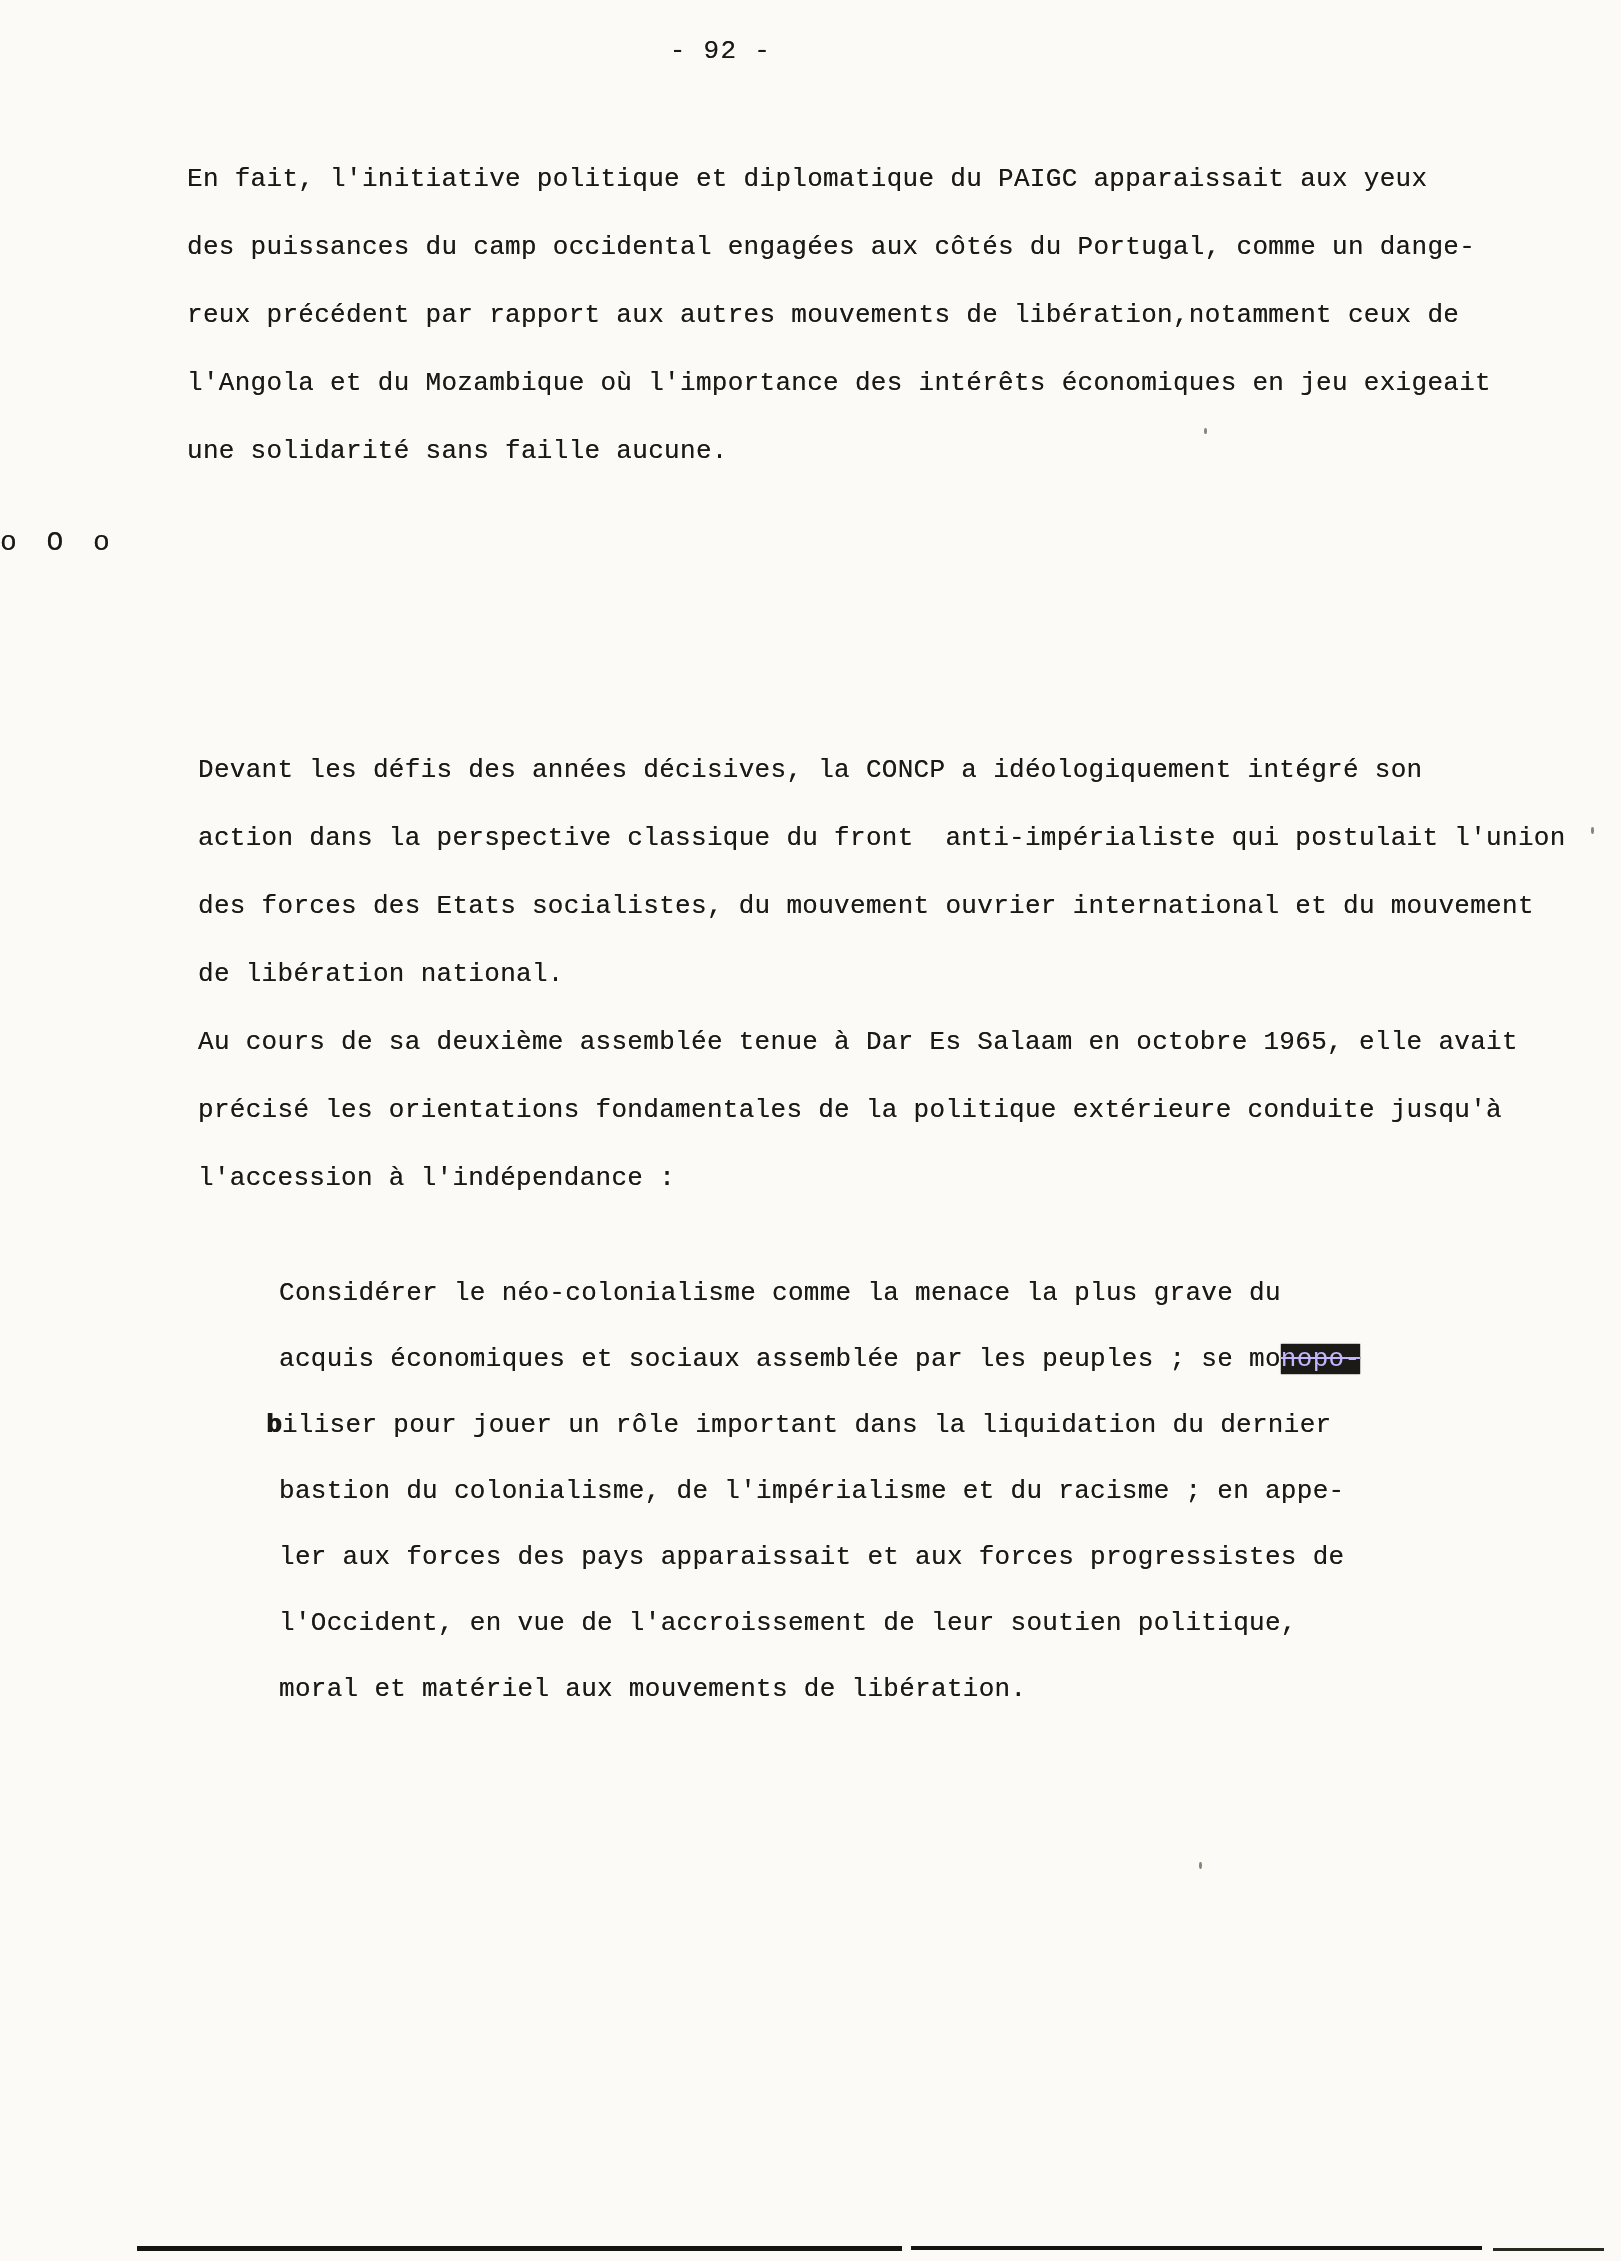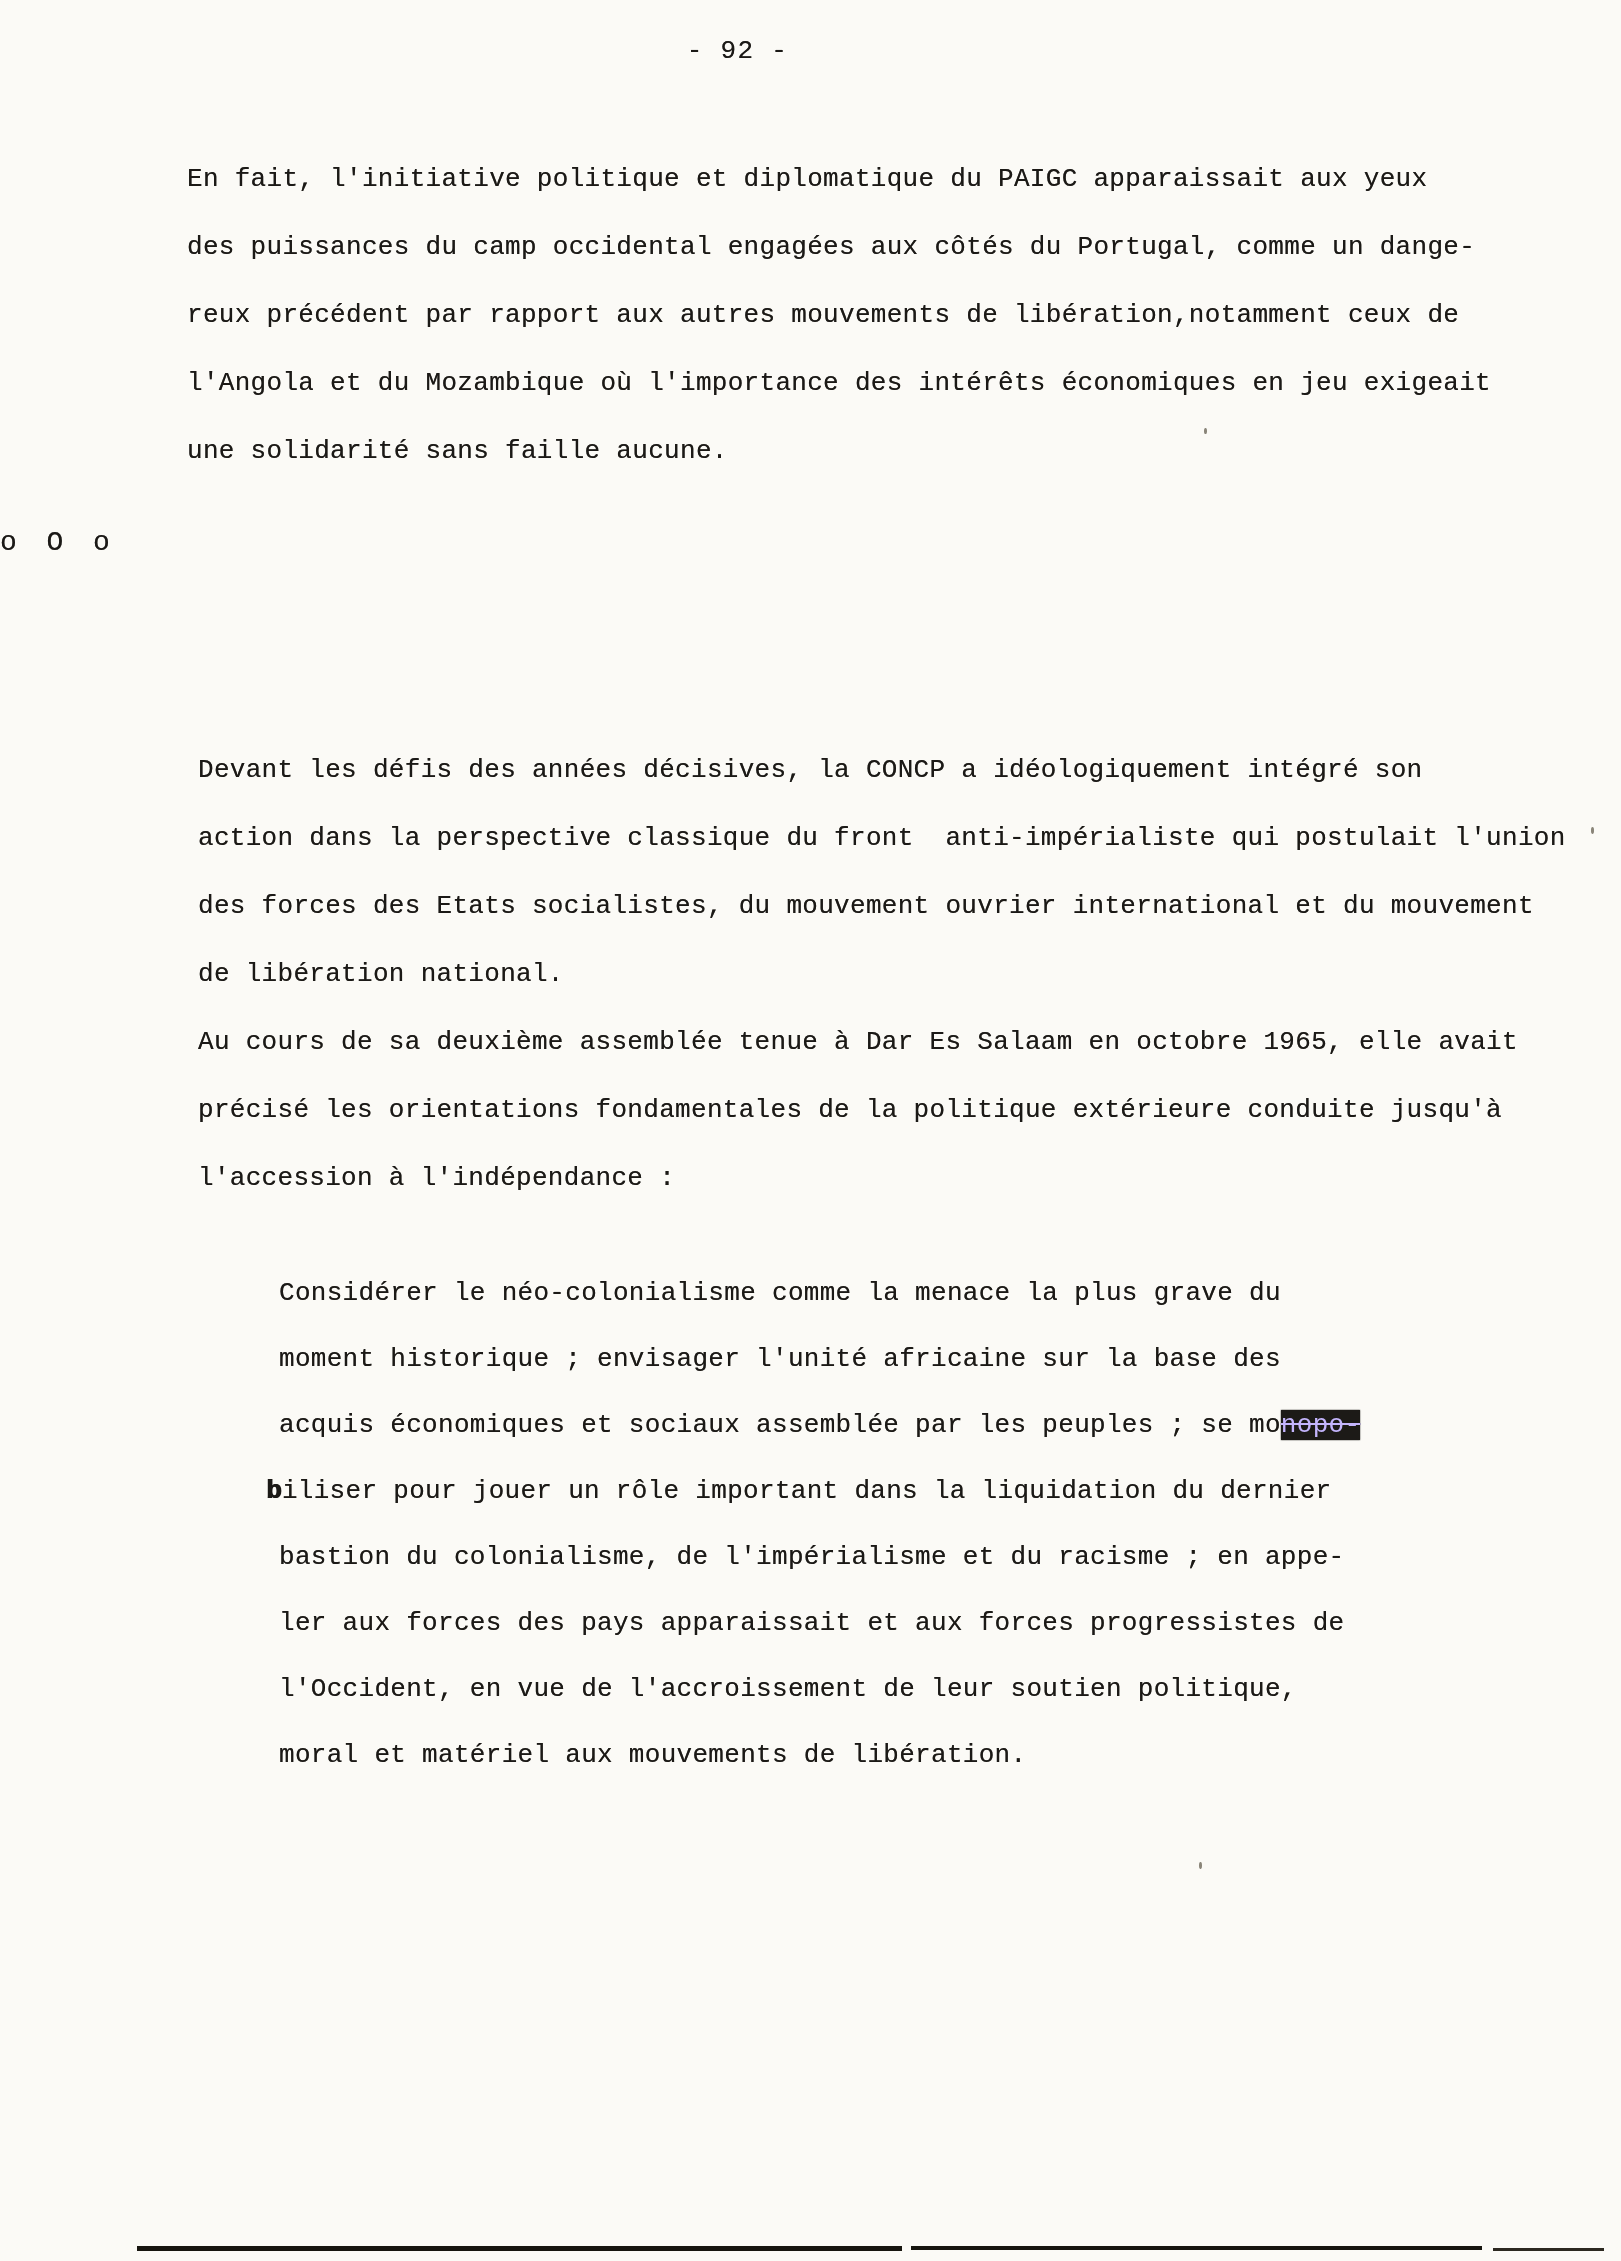--- a/index.html
+++ b/index.html
@@ -12,21 +12,21 @@
     width: 1621px;
     height: 2261px;
     background: #fbfaf6;
     overflow: hidden;
     font-family: "Liberation Mono", "DejaVu Sans Mono", monospace;
     color: #1b1916;
   }
   .page-number {
     position: absolute;
     top: 36px;
-    left: 18px;
+    left: 1px;
     width: 1439px;
     text-align: center;
     font-size: 26px;
     letter-spacing: 1.3px;
     text-shadow: 0 0 0.6px rgba(27,25,22,0.65);
   }
   .textblock {
     position: absolute;
   }
   .textblock .line {
@@ -102,21 +102,20 @@
       <div class="line">de libération national.</div>
       <div class="line">Au cours de sa deuxième assemblée tenue à Dar Es Salaam en octobre 1965, elle avait</div>
       <div class="line">précisé les orientations fondamentales de la politique extérieure conduite jusqu'à</div>
       <div class="line">l'accession à l'indépendance :</div>
     </div>
 
   <div class="textblock quote" style="--lh:66px">
 
     <div>
         <div class="line">Considérer le néo-colonialisme comme la menace la plus grave du</div>
-        <div class="line">moment historique ; envisager l'unité africaine sur la base des</div>
       </div>
 
     <div class="line"><span>acquis économiques et sociaux assemblée par les peuples ; se mo</span><span class="struck">nopo-</span></div>
 
     <div class="line overstrike"><span class="overtyped">b</span><span>iliser pour jouer un rôle important dans la liquidation du dernier</span></div>
 
     <div>
         <div class="line">bastion du colonialisme, de l'impérialisme et du racisme ; en appe-</div>
         <div class="line">ler aux forces des pays apparaissait et aux forces progressistes de</div>
         <div class="line">l'Occident, en vue de l'accroissement de leur soutien politique,</div>

